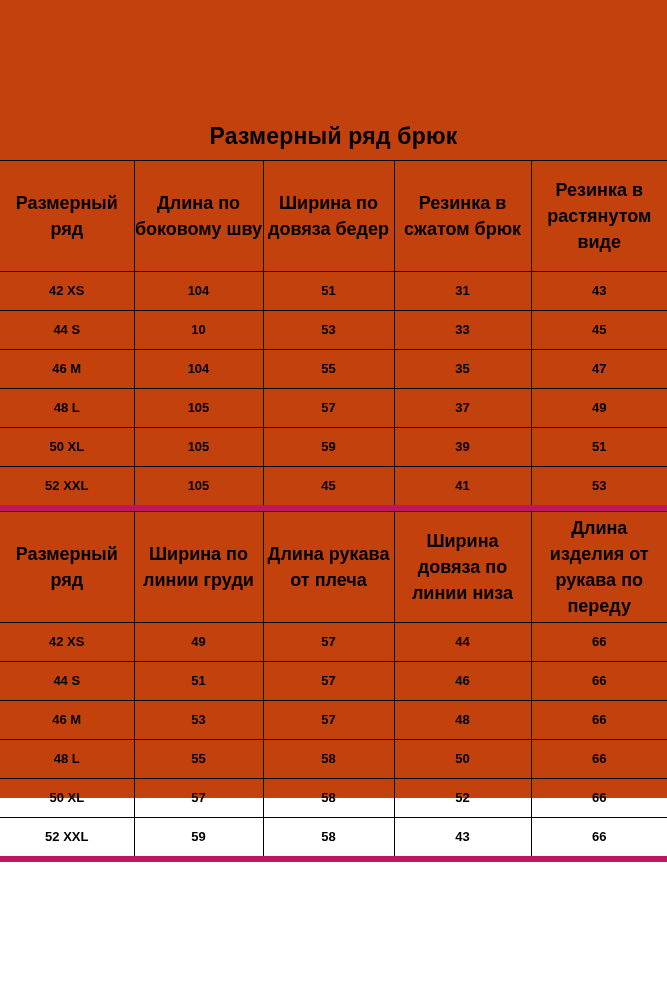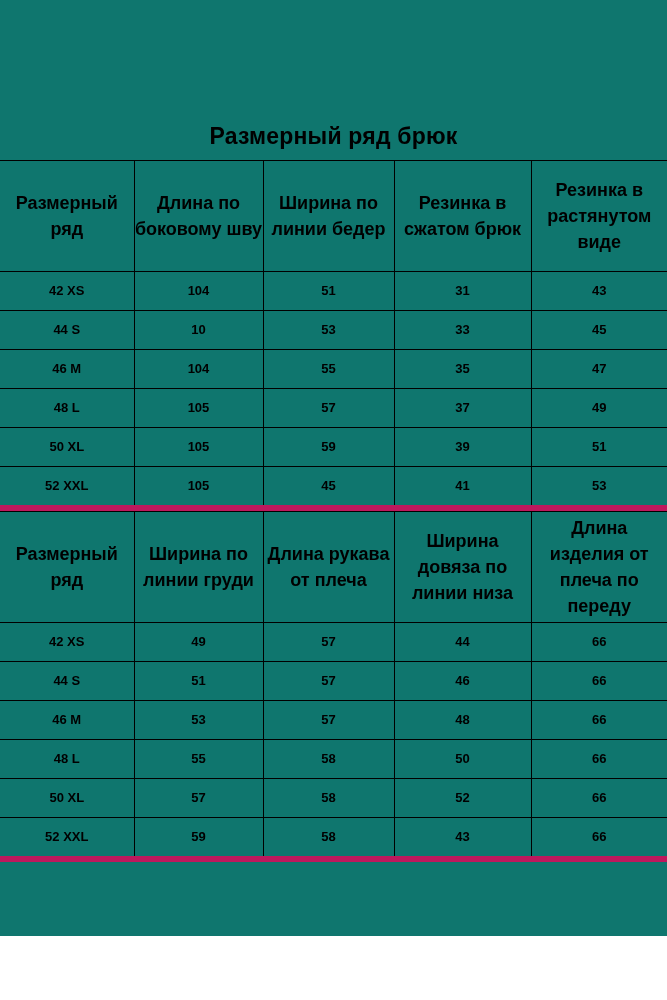--- a/index.html
+++ b/index.html
@@ -10,22 +10,22 @@
   body {
     width: 667px;
     height: 1000px;
     font-family: "Liberation Sans", sans-serif;
     color: #000000;
     overflow: hidden;
   }
   .page {
     position: relative;
     width: 667px;
-    height: 936px;
-    background: #0f766e;
+    height: 798px;
+    background: #c2410c;
   }
   .sheet {
     position: absolute;
     left: 0;
     top: 113px;
     width: 667px;
     box-sizing: border-box;
   }
   table.size-table {
     width: 667px;
@@ -103,21 +103,21 @@
           <col class="c4">
           <col class="c5">
       </colgroup>
       <tbody>
         <tr>
           <td class="title-cell title-top" colspan="5">Размерный ряд брюк</td>
         </tr>
         <tr>
           <td class="hdr-cell first-col">Размерный ряд</td>
           <td class="hdr-cell">Длина по боковому шву</td>
-          <td class="hdr-cell">Ширина по линии бедер</td>
+          <td class="hdr-cell">Ширина по довяза бедер</td>
           <td class="hdr-cell">Резинка в сжатом брюк</td>
           <td class="hdr-cell last-col">Резинка в растянутом виде</td>
         </tr>
 
         <tr>
           <td class="data-cell first-col">42 XS</td>
           <td class="data-cell">104</td>
           <td class="data-cell">51</td>
           <td class="data-cell">31</td>
           <td class="data-cell last-col">43</td>
@@ -167,21 +167,21 @@
           <col class="c3">
           <col class="c4">
           <col class="c5">
       </colgroup>
       <tbody>
         <tr>
           <td class="hdr-cell first-col">Размерный ряд</td>
           <td class="hdr-cell">Ширина по линии груди</td>
           <td class="hdr-cell">Длина рукава от плеча</td>
           <td class="hdr-cell">Ширина довяза по линии низа</td>
-          <td class="hdr-cell last-col">Длина изделия от плеча по переду</td>
+          <td class="hdr-cell last-col">Длина изделия от рукава по переду</td>
         </tr>
 
         <tr>
           <td class="data-cell first-col">42 XS</td>
           <td class="data-cell">49</td>
           <td class="data-cell">57</td>
           <td class="data-cell">44</td>
           <td class="data-cell last-col">66</td>
         </tr>
         <tr>

